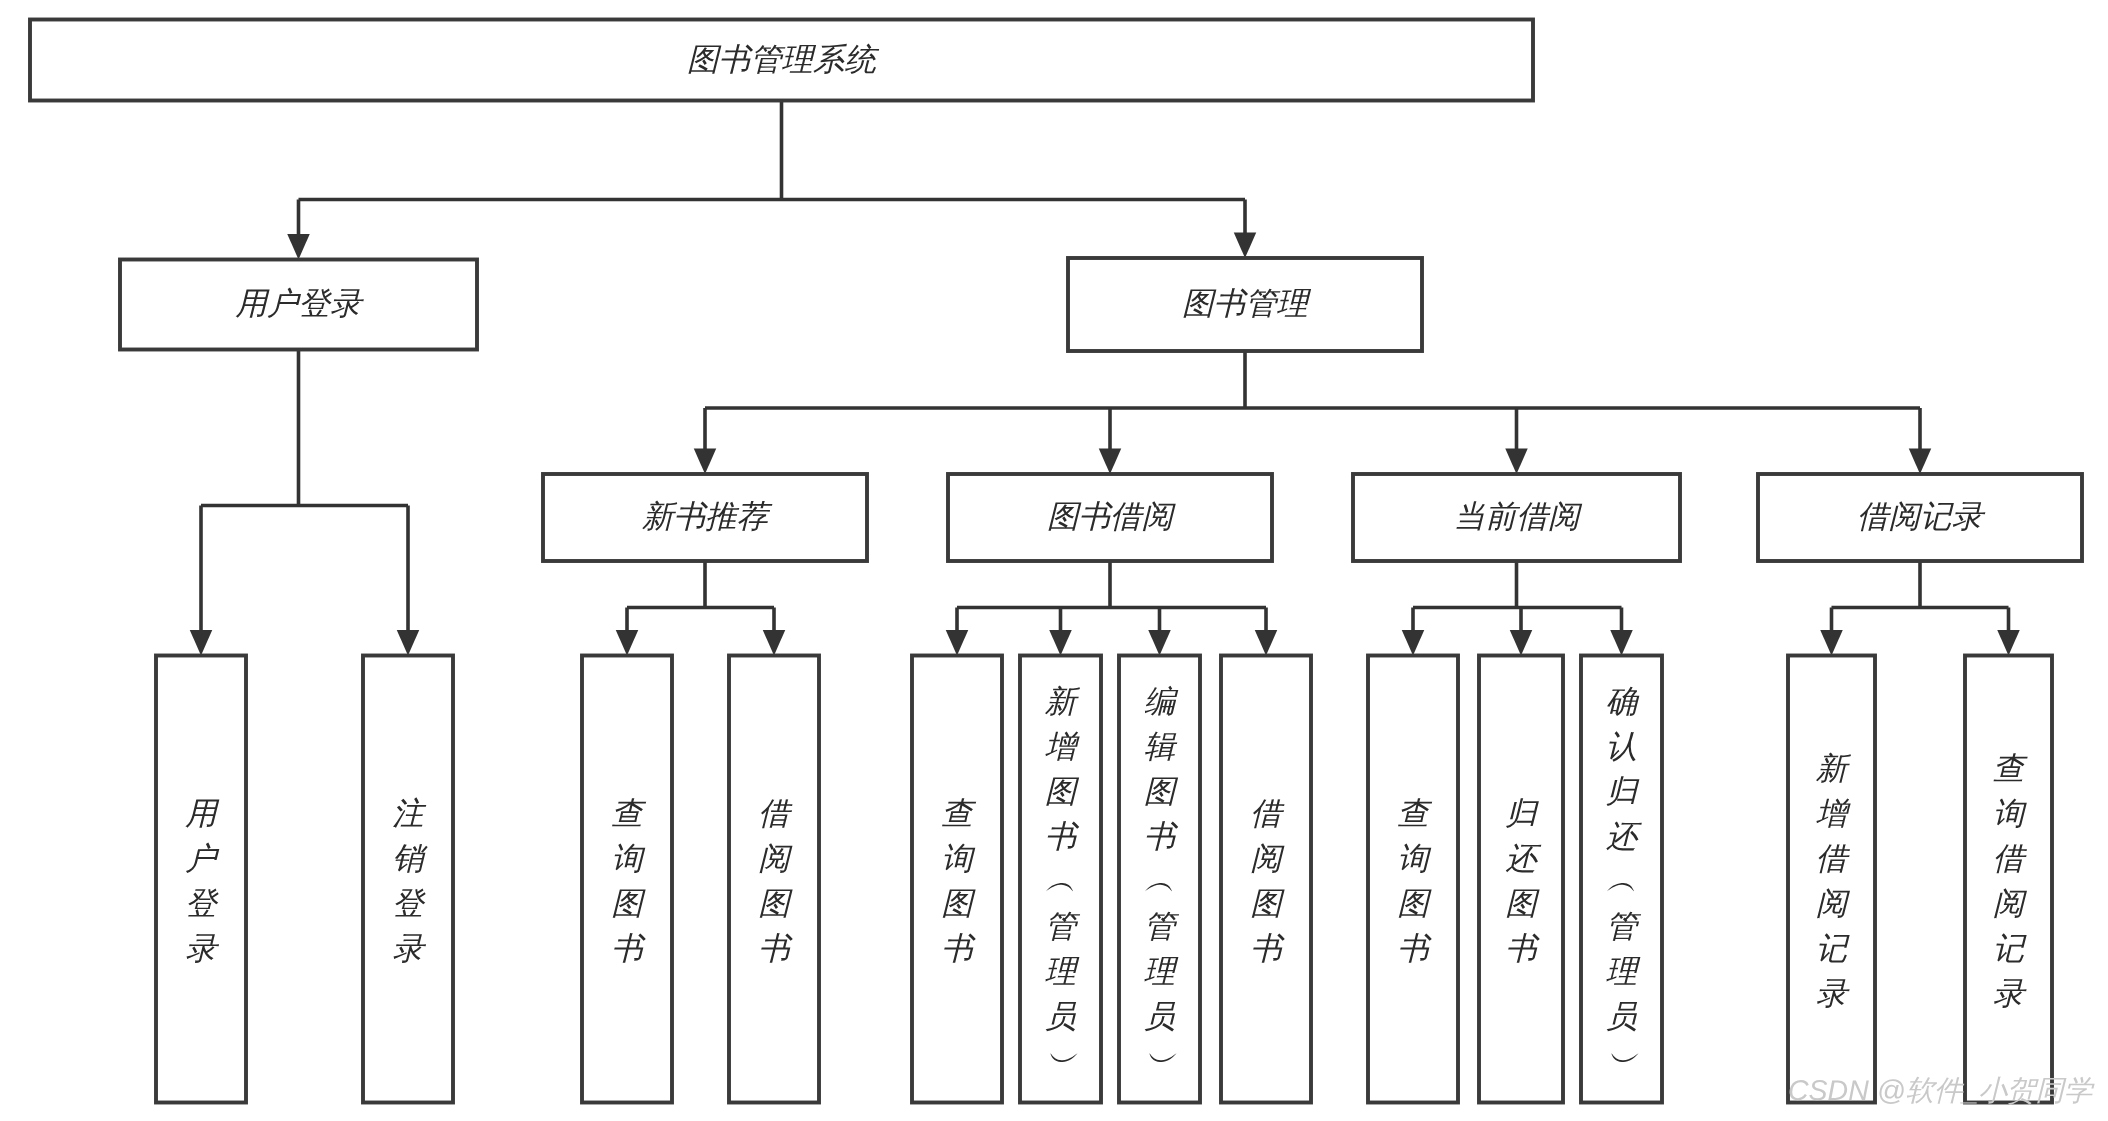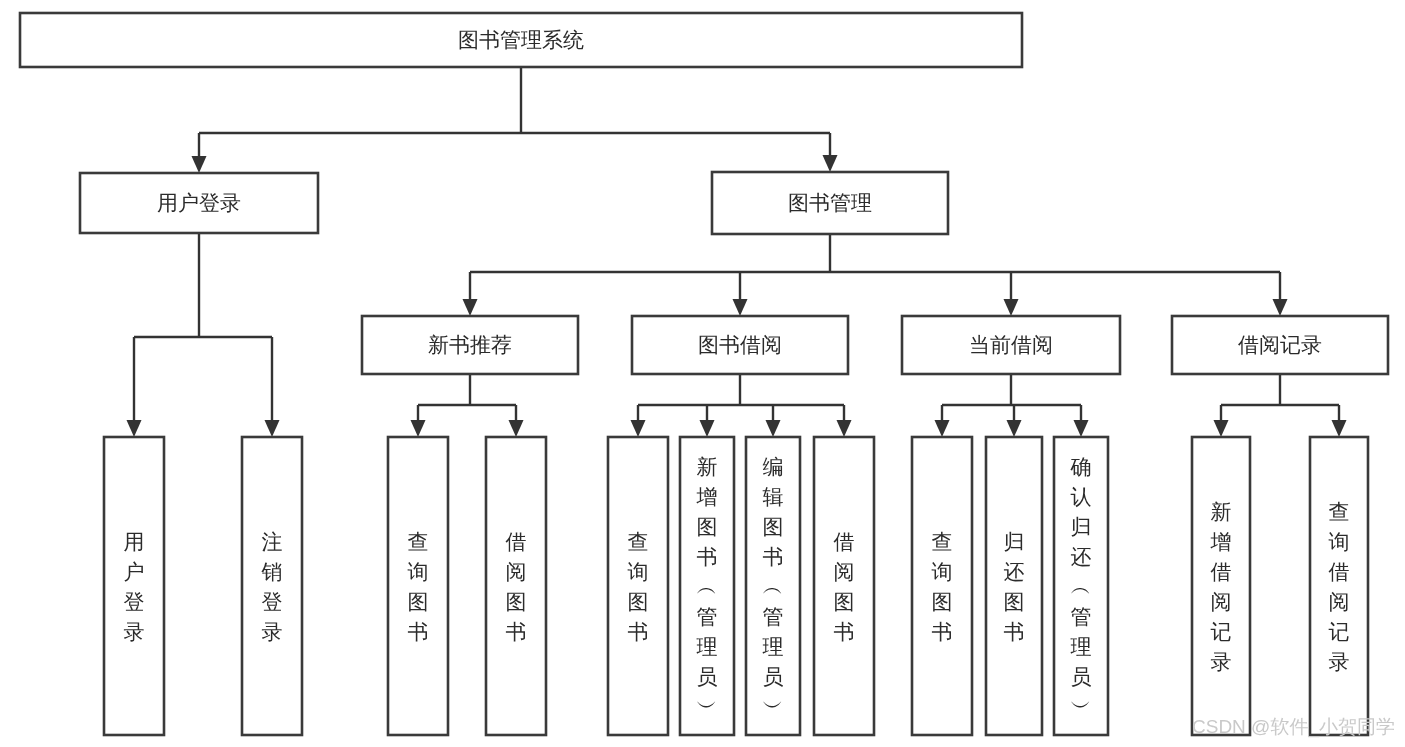--- a/index.html
+++ b/index.html
@@ -14,20 +14,21 @@
     font-family: "Liberation Sans", "DejaVu Sans", sans-serif;
     overflow: hidden;
     position: relative;
   }
   #diagram-root {
     position: absolute;
     left: 0;
     top: 0;
     width: 1405px;
     height: 747px;
+    font-style: italic;
   }
   svg.diagram-canvas {
     display: block;
     width: 1405px;
     height: 747px;
   }
   .node-box {
     fill: #ffffff;
     stroke: #3a3a3a;
     stroke-width: 2.6;

